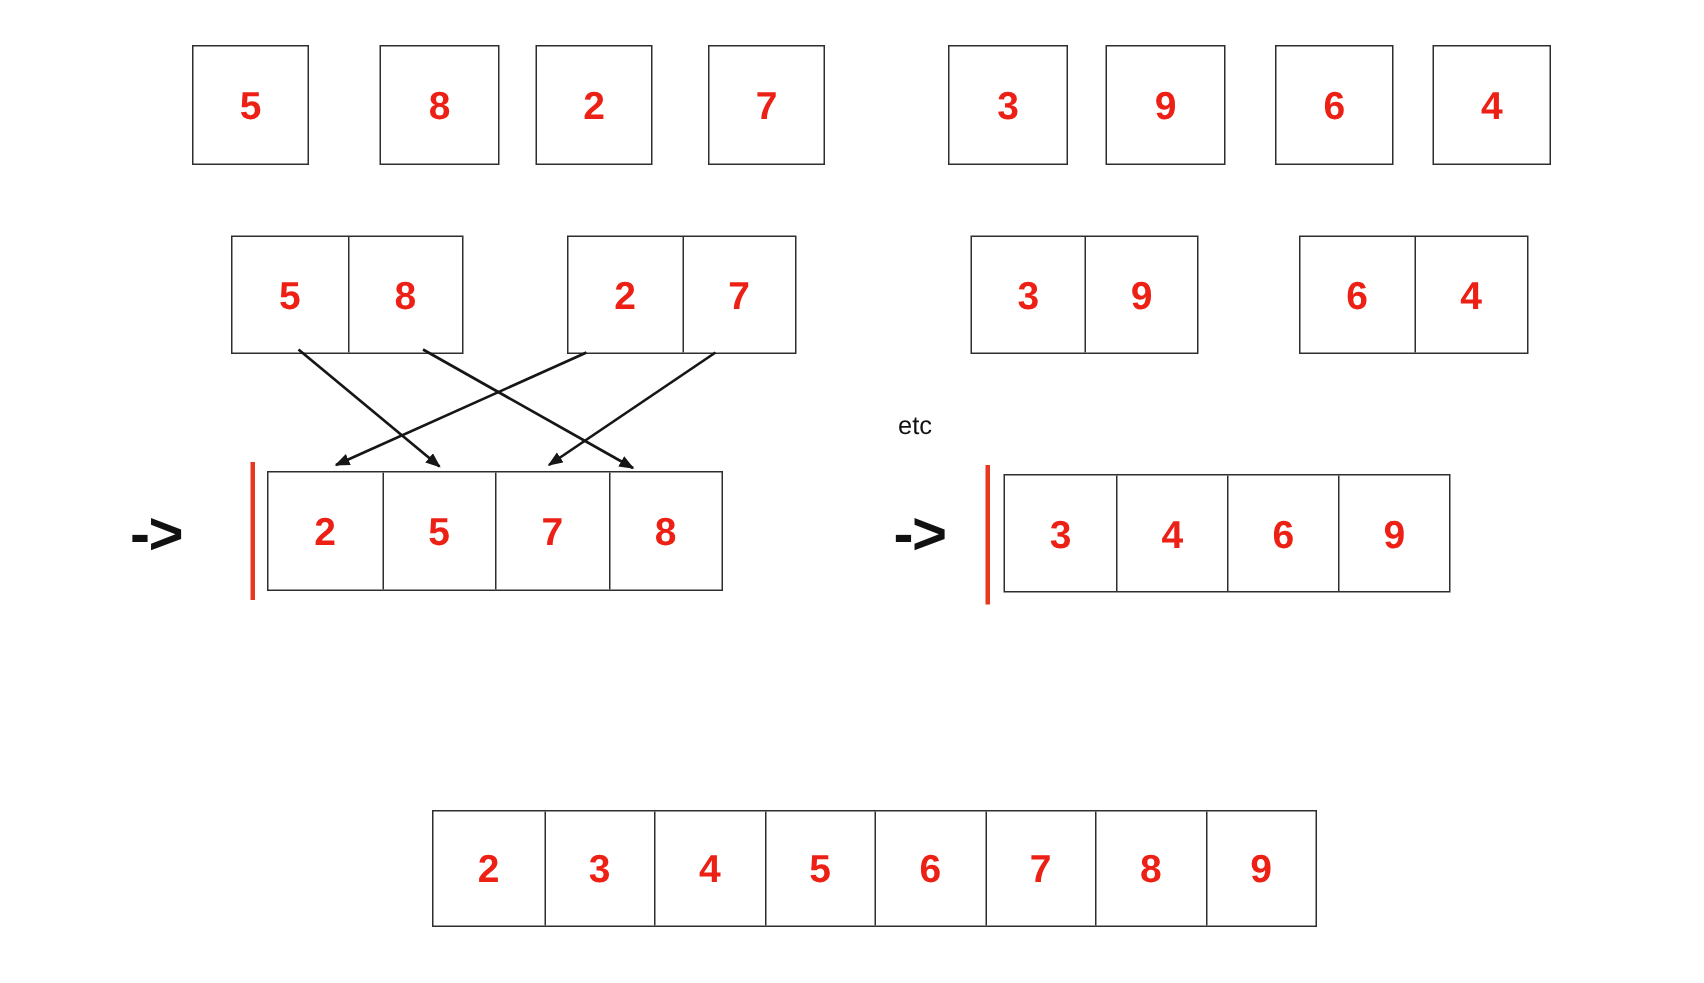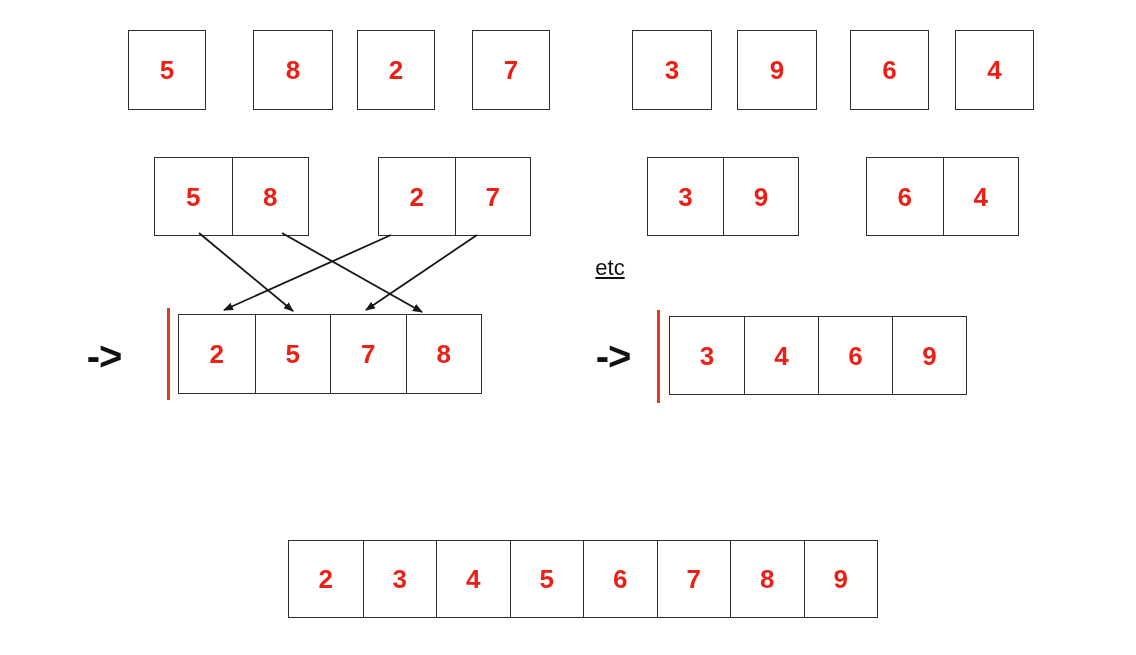--- a/index.html
+++ b/index.html
@@ -49,24 +49,23 @@
   .lbl {
     position: absolute;
     transform: translate(-50%, -50%);
     color: var(--label-black, #111111);
     white-space: nowrap;
     z-index: 2;
     line-height: 1;
   }
   .etc-lbl {
     left: 610px;
-    top: 268px;
-    font-size: 22px;
+    top: 284px;
+    font-size: 17px;
     font-weight: normal;
-    text-decoration: underline;
   }
   .arrow-lbl {
     font-size: 40px;
     font-weight: 600;
     letter-spacing: -1px;
   }
   .lbl-arrow-left  { left: 104px; top: 356px; }
   .lbl-arrow-right { left: 613px; top: 356px; }
   #arrow-layer {
     position: absolute;

